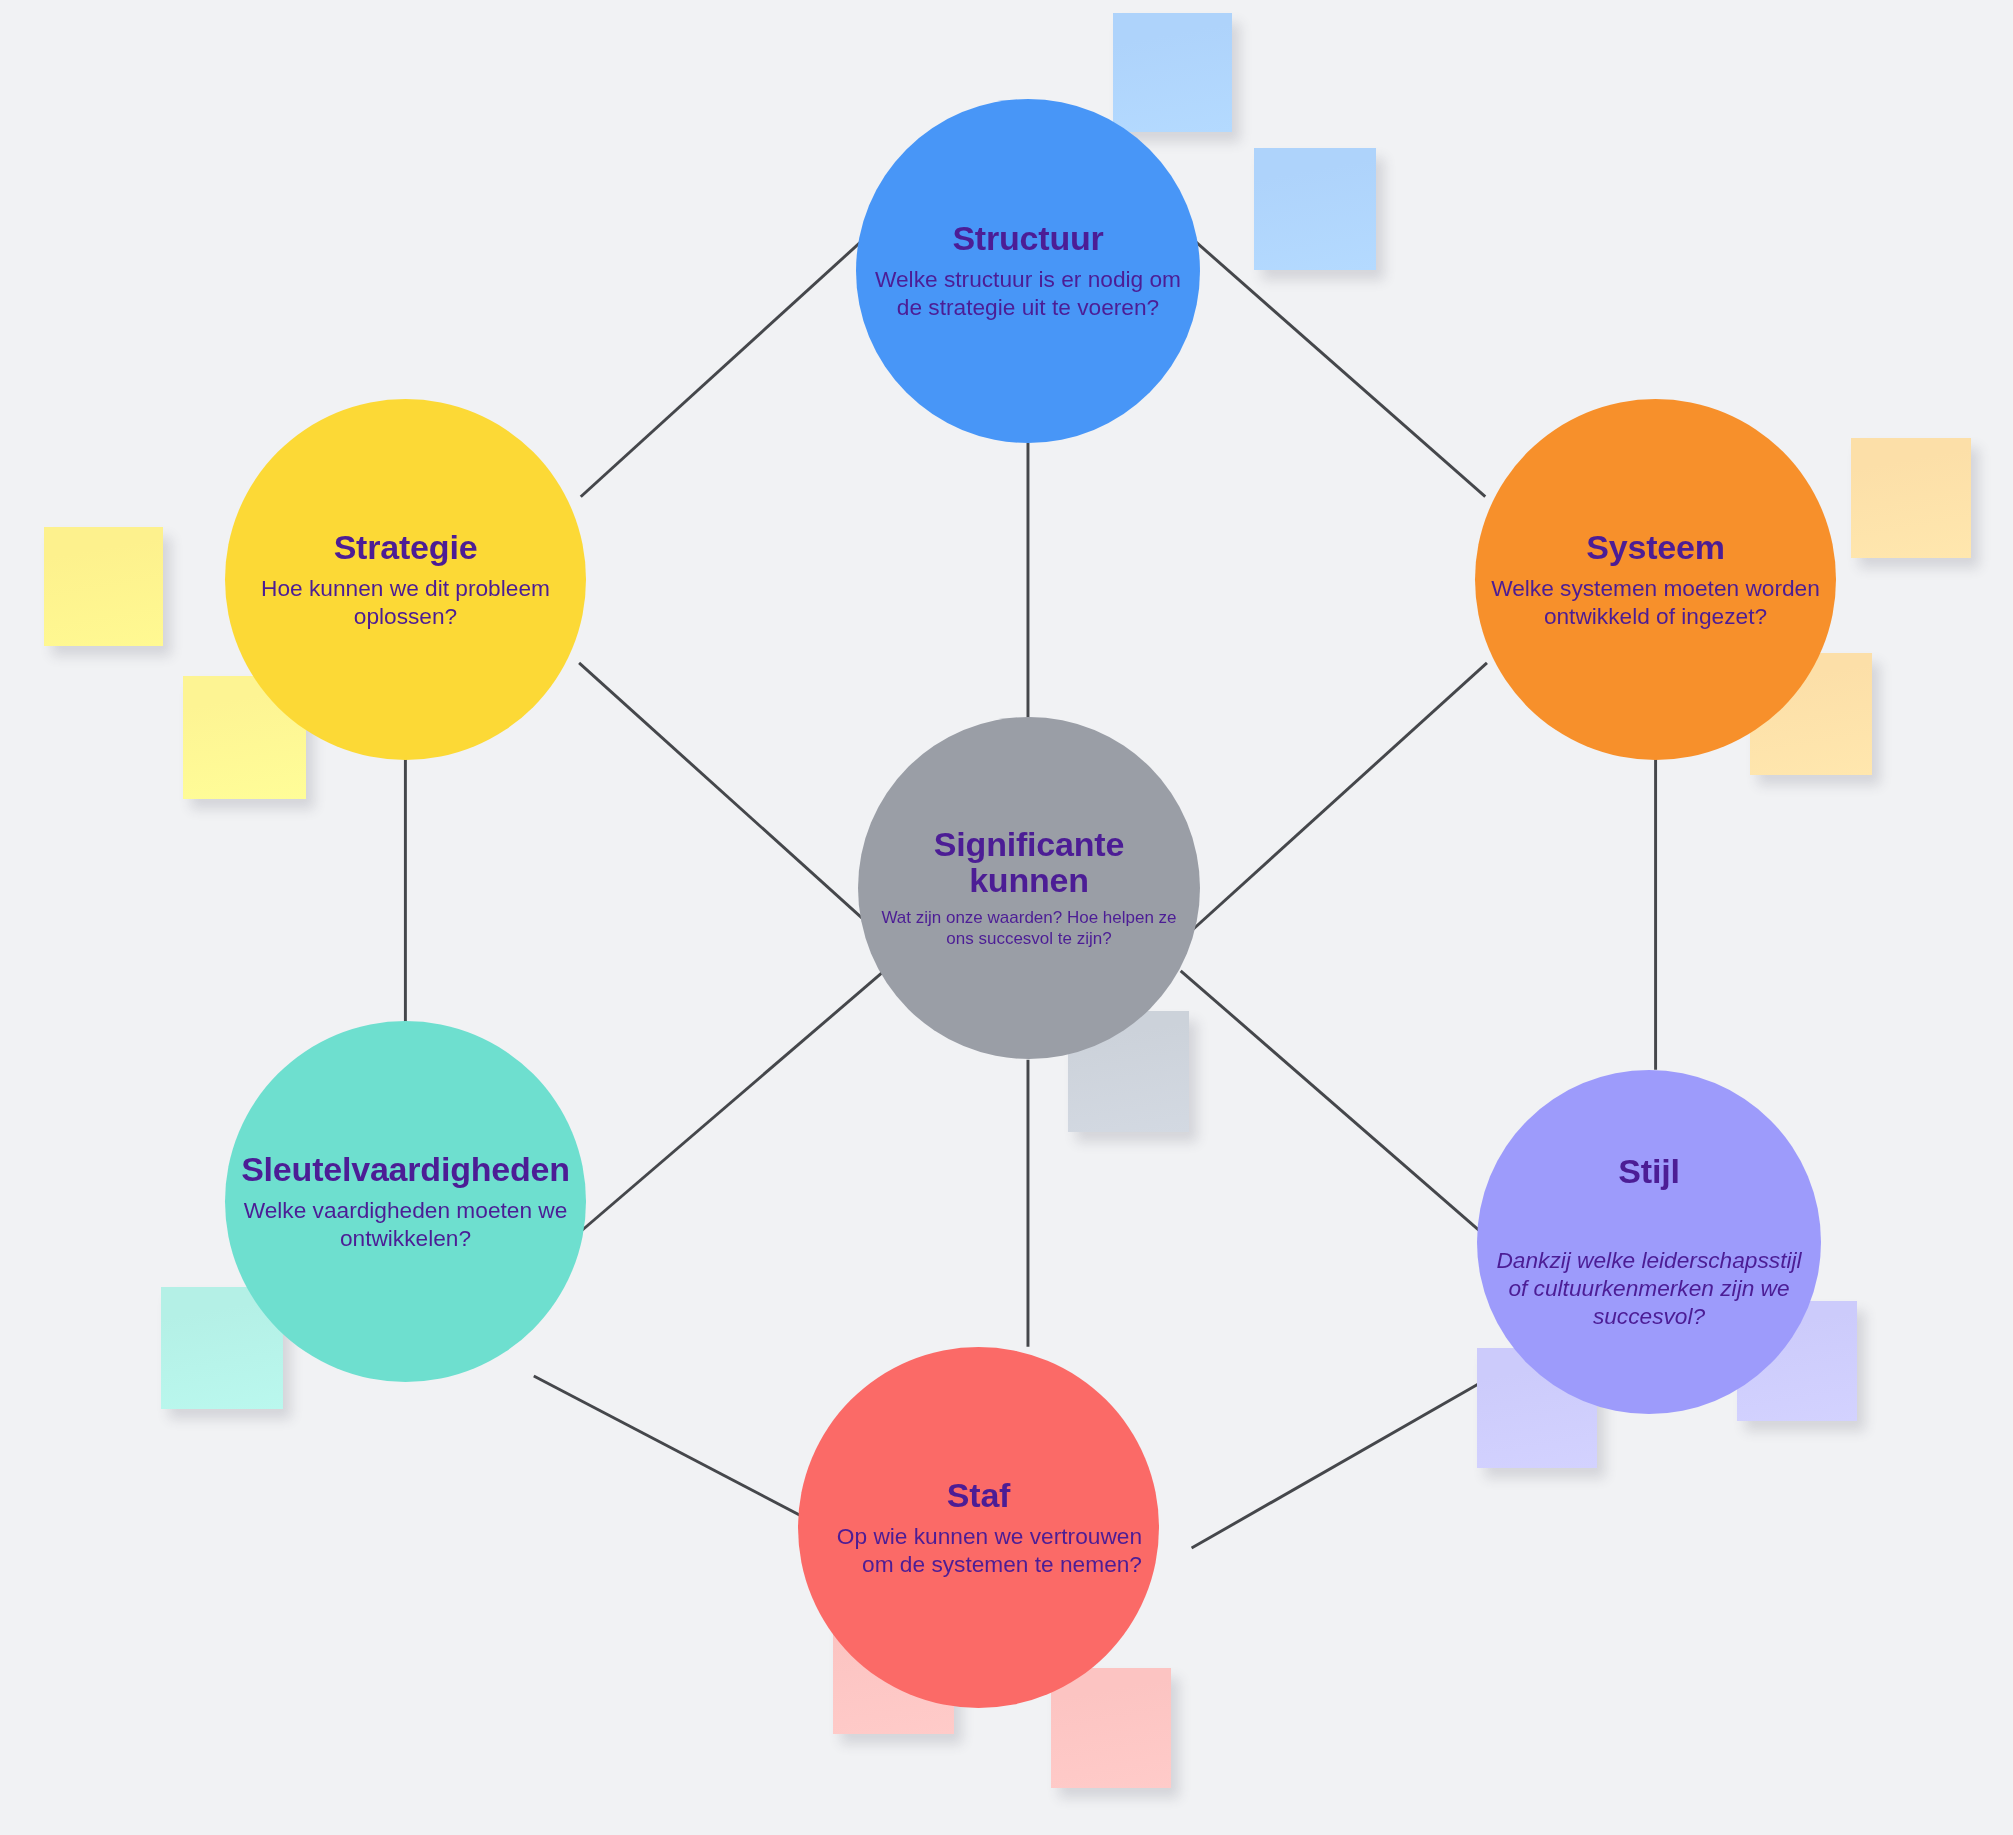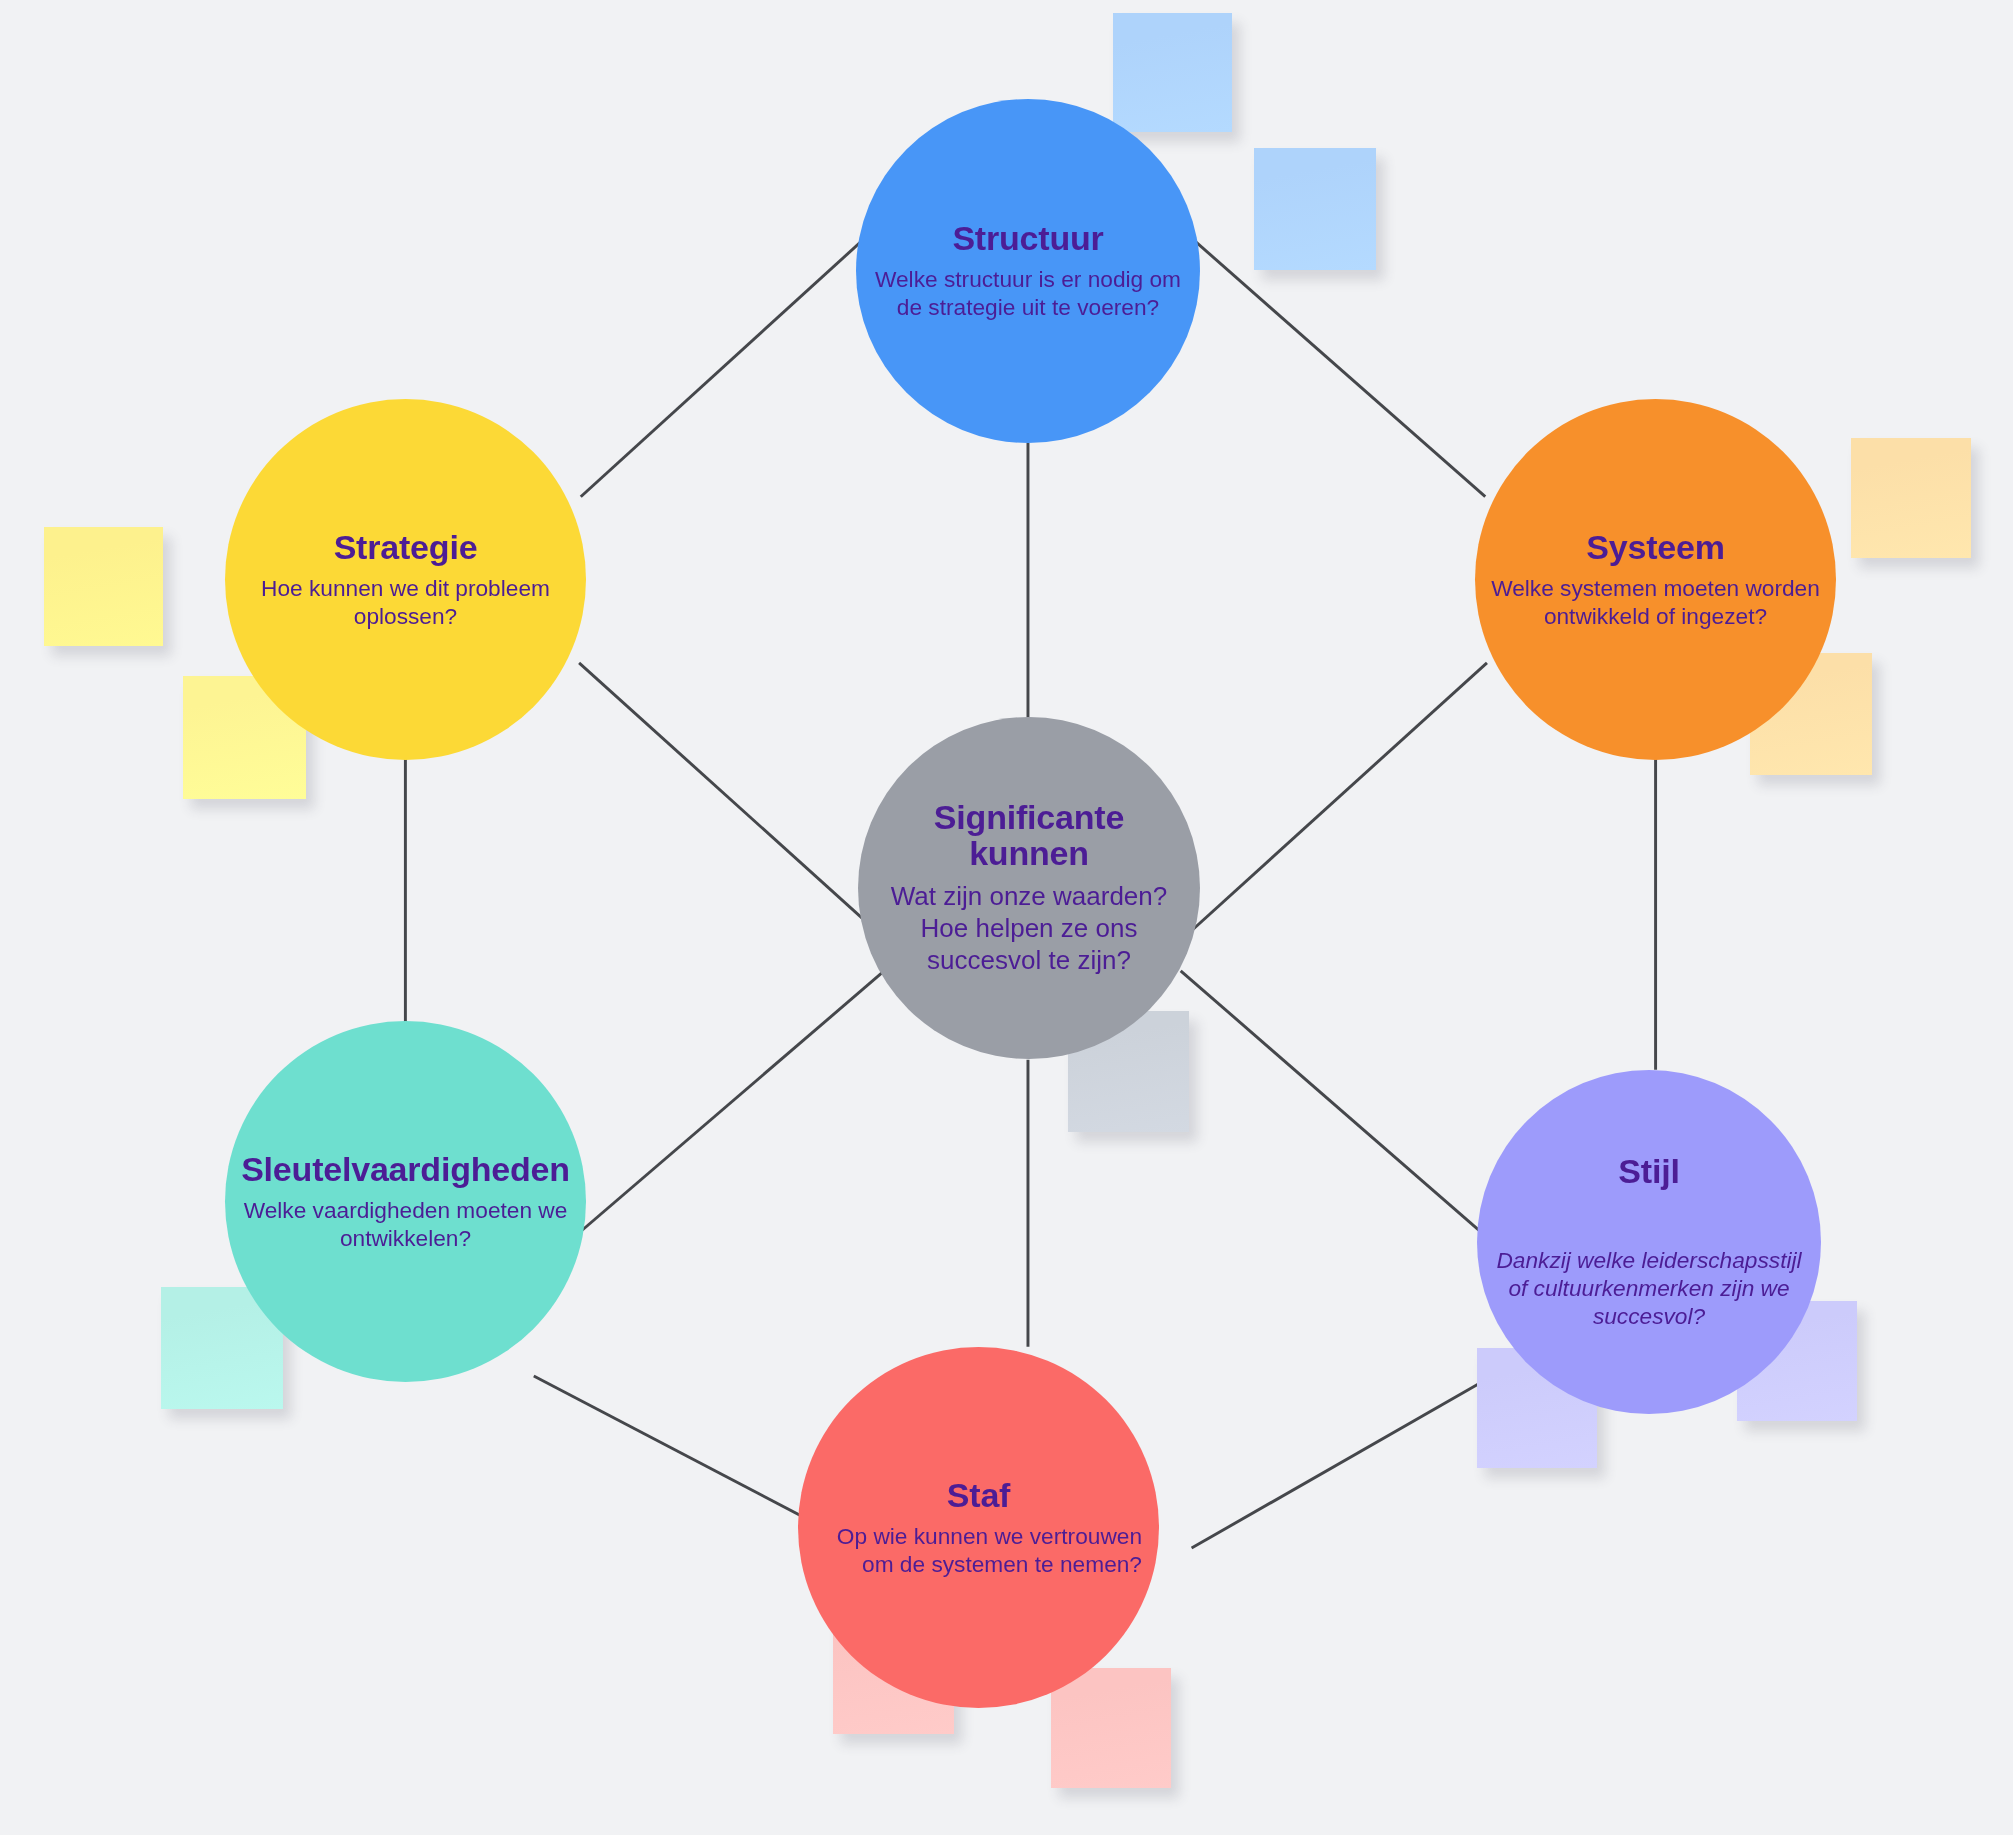--- a/index.html
+++ b/index.html
@@ -55,21 +55,21 @@
   .n-stijl      { width:344px; height:344px; left:1477px; top:1070px; background:#9d9bfb; }
   .n-staf       { width:361px; height:361px; left:798px; top:1347px; background:#fb6a67;text-align:right; }
 
   .n-structuur .c-title { font-size:34px; }
   .n-structuur .c-sub   { font-size:22.7px; max-width:327px; }
   .n-strategie .c-title { font-size:34px; }
   .n-strategie .c-sub   { font-size:22.7px; max-width:310px; }
   .n-systeem  .c-title  { font-size:34px; }
   .n-systeem  .c-sub    { font-size:22.7px; max-width:344px; }
   .n-center   .c-title  { font-size:34px; max-width:243px; white-space:normal; }
-  .n-center   .c-sub    { font-size:26px; max-width:329px; }
+  .n-center   .c-sub    { font-size:17px; max-width:329px; }
   .n-sleutel  .c-title  { font-size:34px; }
   .n-sleutel  .c-sub    { font-size:22.7px; max-width:336px; }
   .n-stijl    .c-title  { font-size:34px; }
   .n-stijl    .c-sub    { font-size:22.7px; max-width:327px;font-style:italic; }
   .n-staf     .c-title  { font-size:34px; }
   .n-staf     .c-sub    { font-size:22.7px; max-width:327px; }
 </style>
 </head>
 <body>
 

